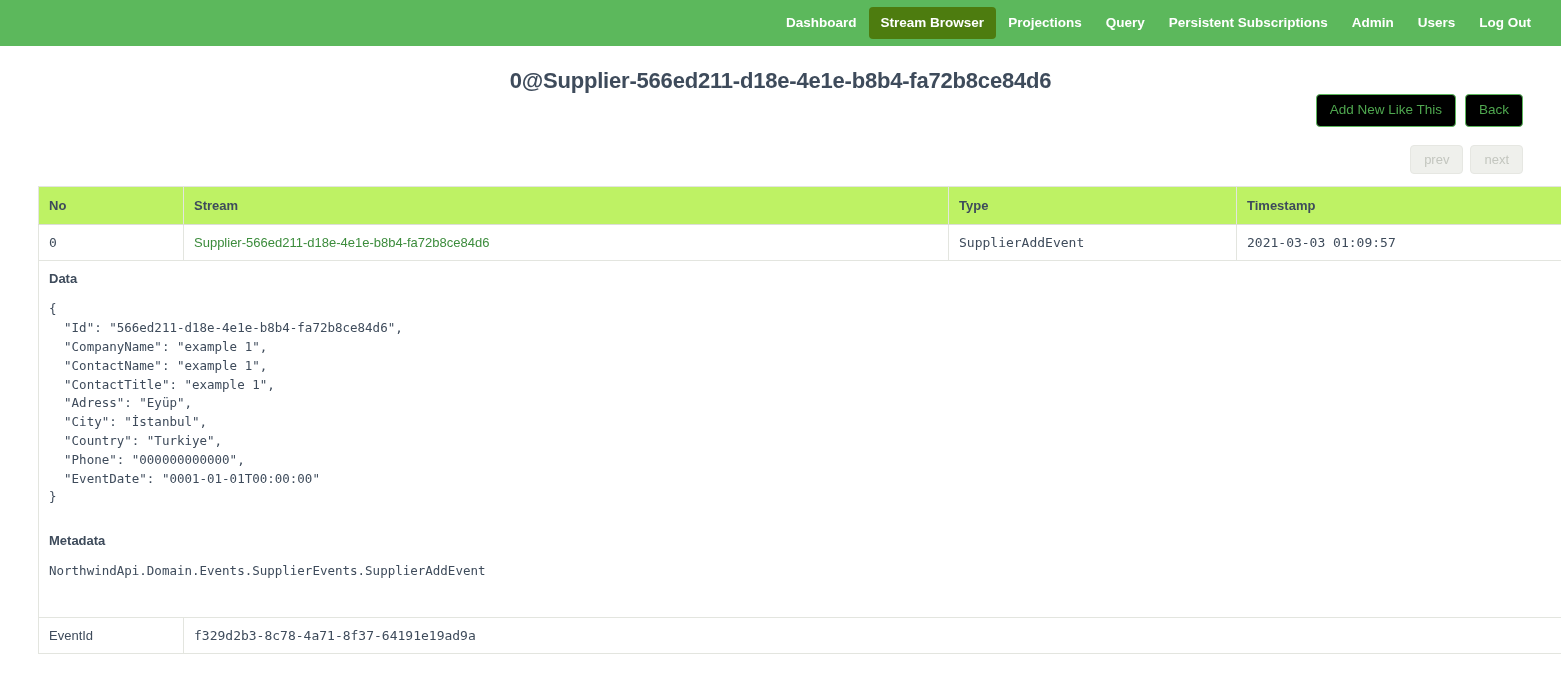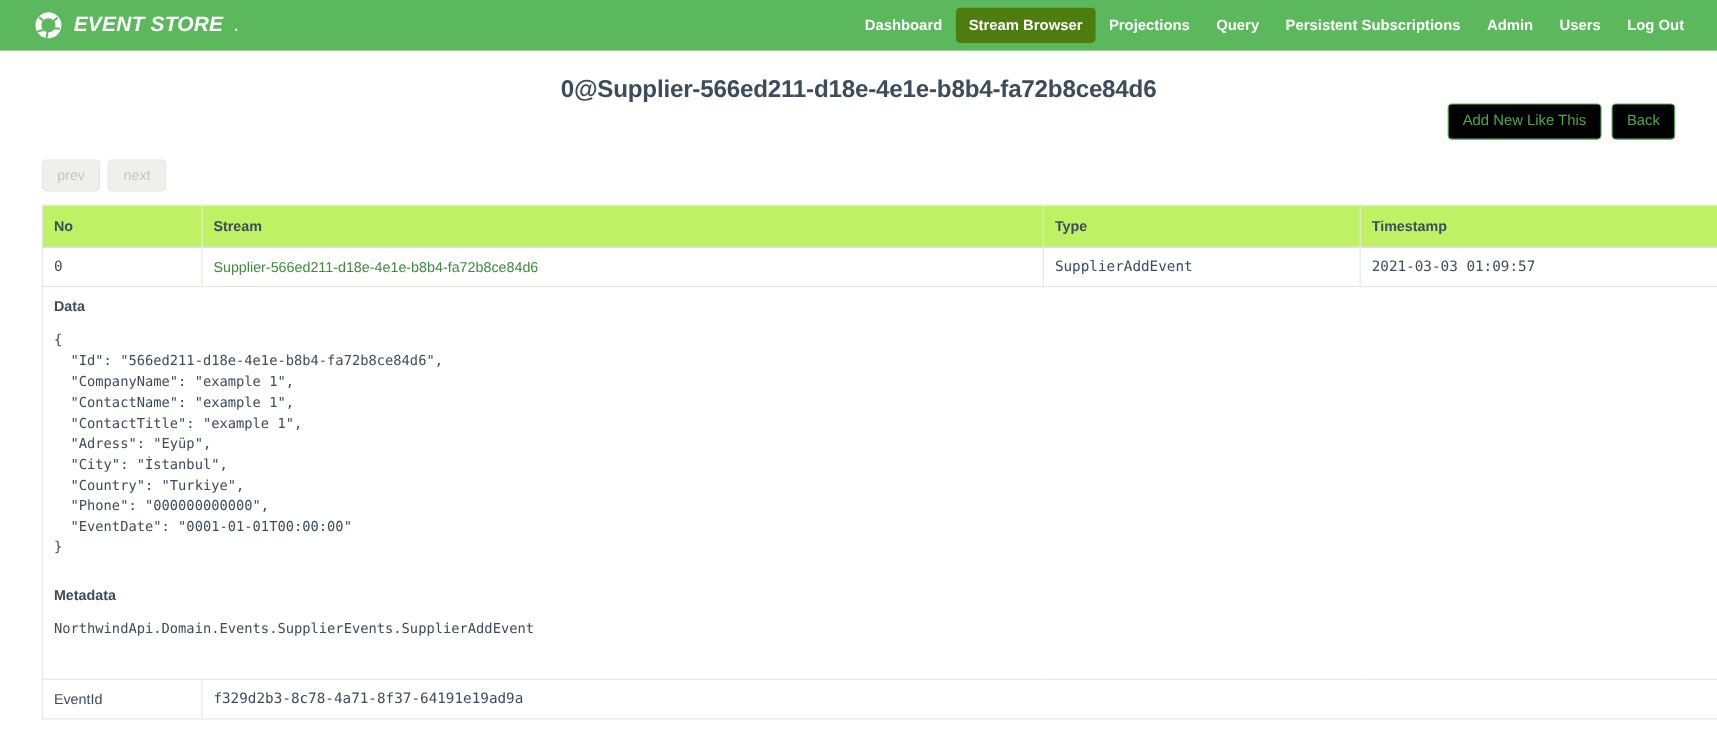--- a/index.html
+++ b/index.html
@@ -85,20 +85,21 @@
     border-radius: 4px;
     cursor: pointer;
     line-height: 1.1;
     font-family: "Liberation Sans", sans-serif;
   }
 
   .pager-row {
     padding: 8px 20px 12px 20px;
     display: flex;
     gap: 7px;
+    justify-content: flex-end;
   }
   .btn-disabled {
     background: #eff0ec;
     border: 1px solid #e6e7e2;
     color: #c3c6bf;
     font-size: 13px;
     padding: 6px 13px;
     border-radius: 4px;
     cursor: default;
     line-height: 1.2;
@@ -168,38 +169,20 @@
     font-weight: bold;
     font-size: 13px;
     padding: 11px 10px;
   }
   .internal-key { font-size: 13px; }
 </style>
 </head>
 <body>
 
 <div class="navbar">
-  <div class="brand">
-    <span class="brand-logo">
-      <svg width="28" height="28" viewBox="0 0 32 32">
-        <g fill="#ffffff">
-          <path d="M16 2.5a13.5 13.5 0 1 1-13.5 13.5A13.5 13.5 0 0 1 16 2.5zm0 6.2A7.3 7.3 0 1 0 23.3 16 7.3 7.3 0 0 0 16 8.7z"></path>
-        </g>
-        <g stroke="#5cb85c" stroke-width="2.1" fill="none">
-          <path d="M6.2 7.4 L11 11.6"></path>
-          <path d="M25.4 7.9 L20.6 12.2"></path>
-          <path d="M28 19.6 L21.6 19.0"></path>
-          <path d="M14.0 29.2 L15.2 23.0"></path>
-          <path d="M4.4 22.6 L10.6 20.8"></path>
-        </g>
-      </svg>
-    </span>
-    <span class="brand-text">EVENT STORE</span>
-    <span class="brand-dot">.</span>
-  </div>
   <div class="nav-items">
     <div class="nav-item">Dashboard</div>
     <div class="nav-item active">Stream Browser</div>
     <div class="nav-item">Projections</div>
     <div class="nav-item">Query</div>
     <div class="nav-item">Persistent Subscriptions</div>
     <div class="nav-item">Admin</div>
     <div class="nav-item">Users</div>
     <div class="nav-item">Log Out</div>
   </div>

